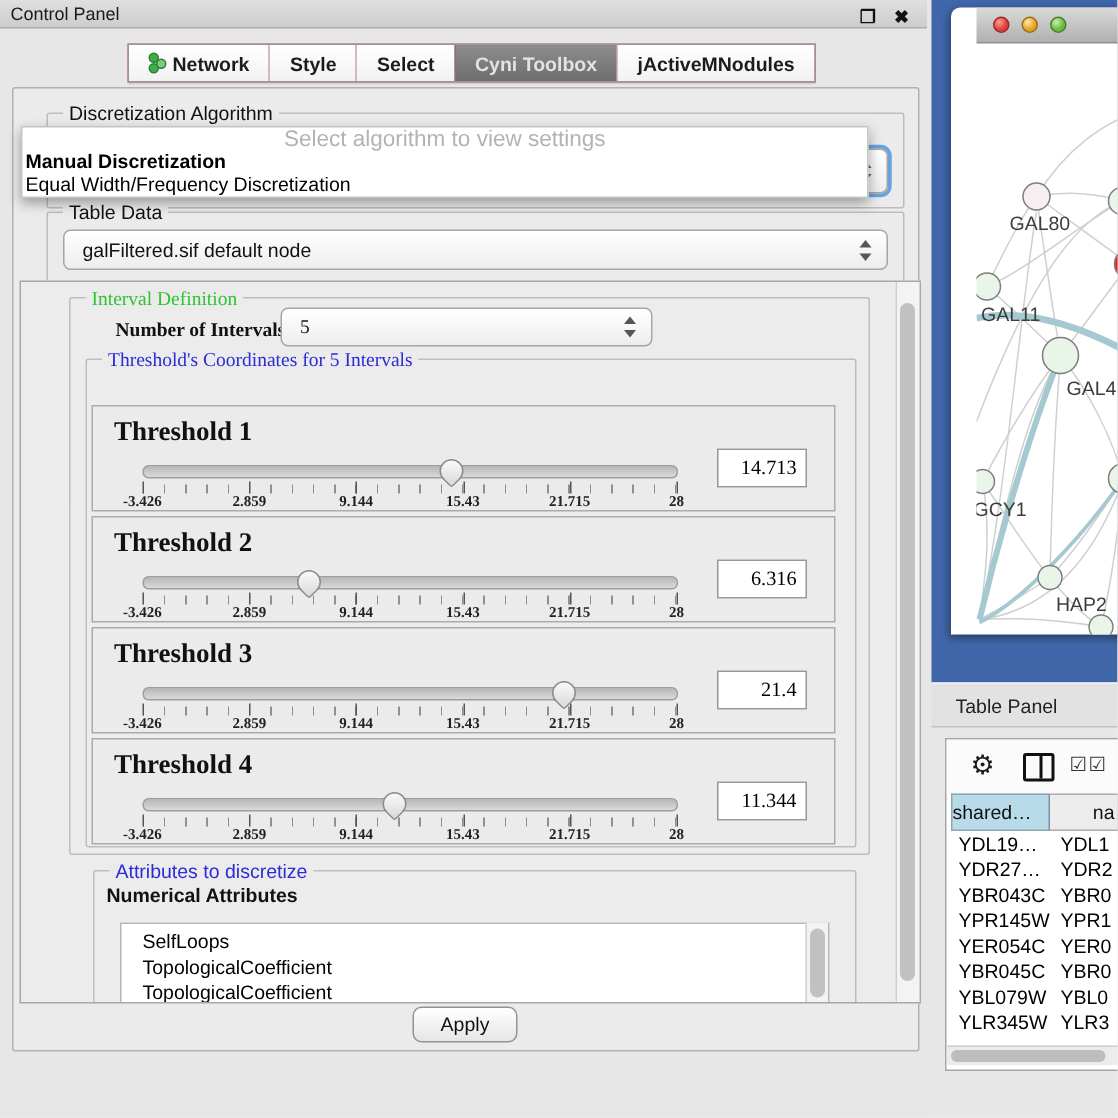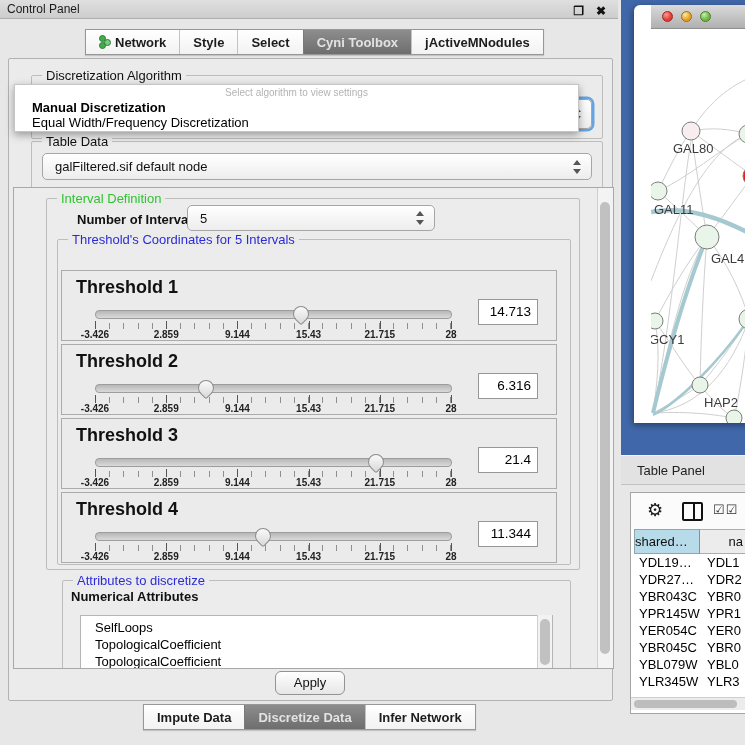--- a/index.html
+++ b/index.html
@@ -31,22 +31,22 @@
   .gtitle.blue{color:#2b2bd8;}
   .combo{position:absolute;background:linear-gradient(#ffffff,#ededed);border:1px solid #a6a6a6;border-radius:5px;
     font-size:13px;color:#111;display:flex;align-items:center;padding-left:12px;box-sizing:border-box;}
   .stepper{position:absolute;right:9px;top:50%;transform:translateY(-50%);width:9px;height:14px;}
   .stepper b{position:absolute;left:0;width:0;height:0;border-left:4px solid transparent;border-right:4px solid transparent;}
   .stepper b.up{top:0;border-bottom:5px solid #555;}
   .stepper b.dn{bottom:0;border-top:5px solid #555;}
   
   #popup{left:14px;top:84px;width:563px;height:46px;background:#fff;border:1px solid #c5c5c5;
     box-shadow:0 3px 8px rgba(0,0,0,.35);z-index:10;font-size:13px;}
-  #popup .ph{color:#b3b3b3;text-align:center;font-size:10px;height:15px;line-height:15px;}
-  #popup .opt{height:15px;line-height:15px;padding-left:17px;color:#000;}
+  #popup .ph{color:#b3b3b3;text-align:center;font-size:15px;height:15px;line-height:15px;}
+  #popup .opt{height:15px;line-height:15px;padding-left:2px;color:#000;}
   #popup .opt.bold{font-weight:bold;}
   
   #viewport{left:12px;top:186px;width:599px;height:480px;border:1px solid #a8a8a8;background:#ececec;overflow:hidden;}
   .vscroll{position:absolute;top:0;right:0;width:15px;height:100%;background:#f3f3f3;border-left:1px solid #cfcfcf;}
   .vthumb{position:absolute;left:2px;width:10px;border-radius:6px;background:#c1c1c1;}
   
   .thr-panel{position:absolute;left:3px;width:496px;height:71px;background:#ebebeb;border:1px solid #ababab;box-sizing:border-box;}
   .thr-label{position:absolute;left:14px;top:6px;font-size:18px;font-weight:bold;color:#111;}
   .thr-track{position:absolute;left:33px;top:39px;width:355px;height:7px;border-radius:4px;
     background:linear-gradient(#b7b7b7,#dadada);border:1px solid #9d9d9d;}
@@ -149,21 +149,21 @@
         <span>galFiltered.sif default node</span>
         <span class="stepper">
             <b class="up"></b>
             <b class="dn"></b>
           </span>
       </div>
     </div>
 
     <div class="abs" id="viewport" style="left:4px;top:128px;">
 
-      <div class="group" style="left:32px;top:10px;width:532px;height:370px;">
+      <div class="group" style="left:32px;top:10px;width:532px;height:370px;font-family:Liberation Serif, serif;">
         <span class="gtitle green">Interval Definition</span>
         <span class="abs" style="left:30px;top:13px;font-size:13px;font-weight:bold;color:#111;">Number of Intervals</span>
         <div class="combo" style="left:140px;top:6px;width:248px;height:26px;">
           <span>5</span>
           <span class="stepper">
               <b class="up"></b>
               <b class="dn"></b>
             </span>
         </div>
         <div class="group" style="left:10px;top:40px;width:512px;height:324px;">
@@ -283,31 +283,20 @@
       </div>
 
       <div class="vscroll">
         <i class="vthumb" style="top:14px;height:452px;position:absolute;"></i>
       </div>
     </div>
 
     <div class="push-btn" style="left:266px;top:612px;width:68px;height:22px;line-height:22px;">Apply</div>
   </div>
 
-  <div class="abs tabbar" style="left:143px;top:704px;" id="bottom-tabbar">
-      <div class="tab">
-        <span>Impute Data</span>
-      </div>
-      <div class="tab sel">
-        <span>Discretize Data</span>
-      </div>
-      <div class="tab">
-        <span>Infer Network</span>
-      </div>
-    </div>
 </div>
 
 <div class="abs" id="popup">
   <div class="ph">Select algorithm to view settings</div>
   <div id="popup-options">
       <div class="opt bold">Manual Discretization</div>
       <div class="opt">Equal Width/Frequency Discretization</div>
     </div>
 </div>
 

